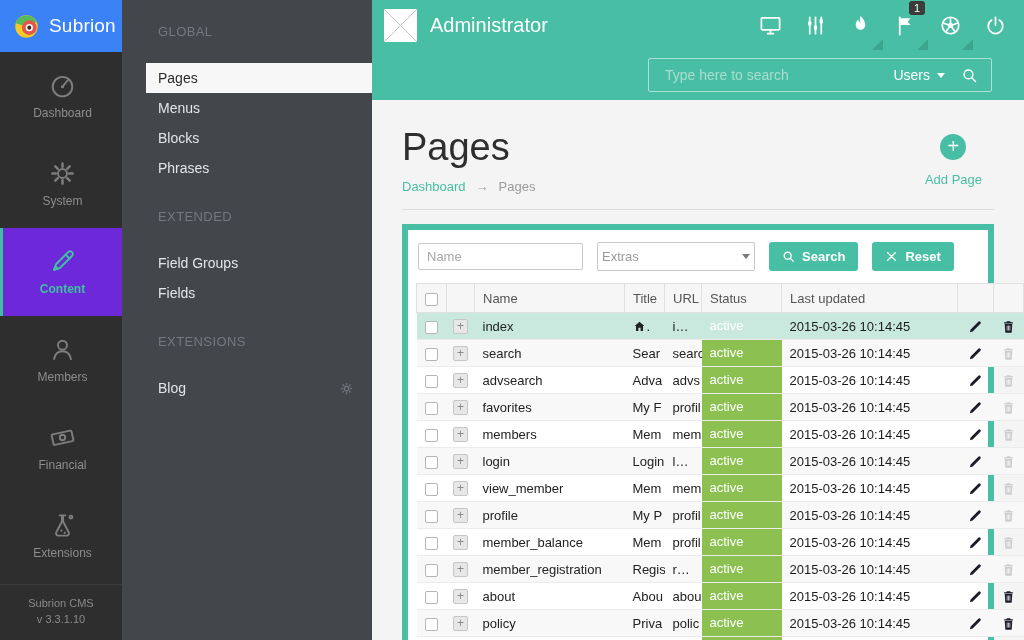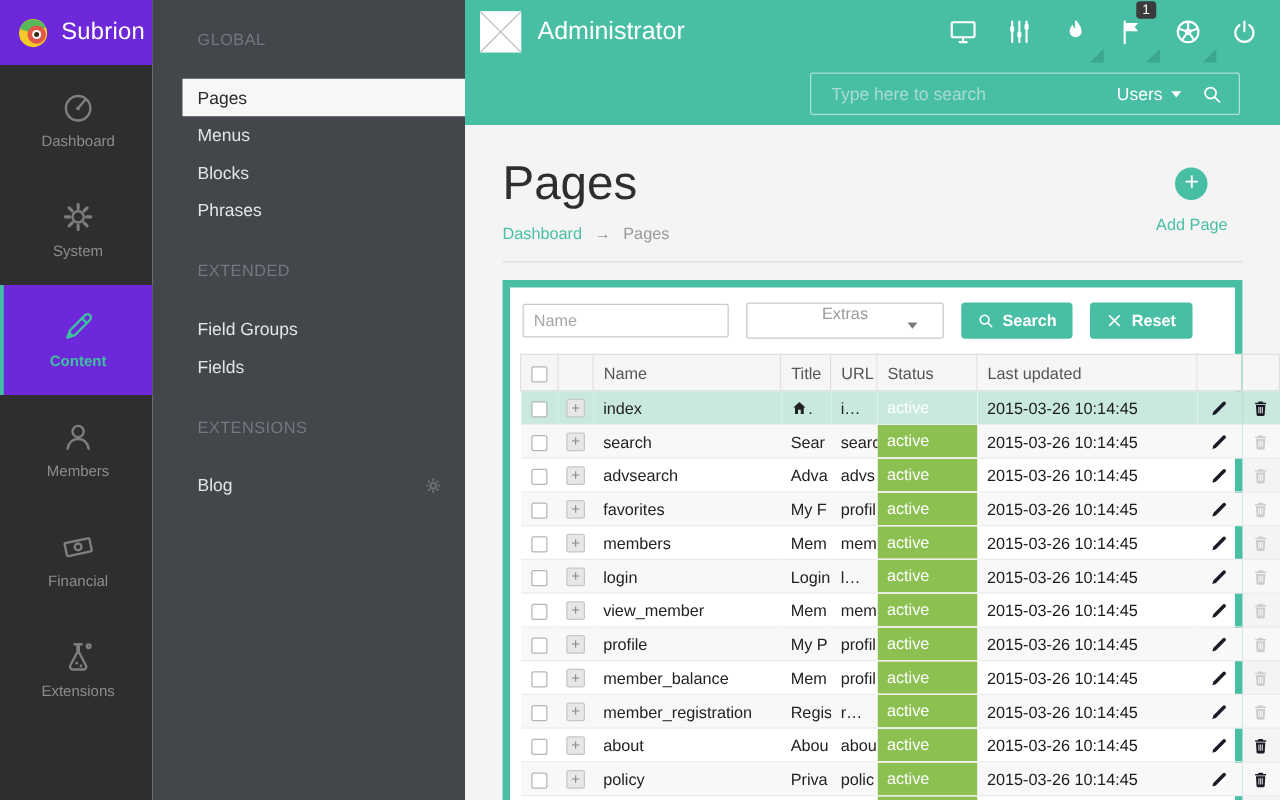--- a/index.html
+++ b/index.html
@@ -2,21 +2,21 @@
 <html><head>
 <meta charset="utf-8">
 <style>
   * { box-sizing: border-box; }
   html,body { margin:0; padding:0; background:#f4f4f4; }
   body { font-family:"Liberation Sans", sans-serif; }
   .app { width:1024px; height:640px; display:flex; overflow:hidden; background:#f4f4f4; }
 
   
   .sb1 { width:122px; background:#2e2e2e; display:flex; flex-direction:column; flex-shrink:0; }
-  .sb1-logo { height:52px; background:#6d28d9; display:flex; align-items:center; padding-left:13px; gap:9px; }
+  .sb1-logo { height:52px; background:#3b82f6; display:flex; align-items:center; padding-left:13px; gap:9px; }
   .sb1-logo .brand-text { color:#fff; font-size:19px; letter-spacing:.2px; }
   .sb1-nav { flex:1; }
   .sb1-item { height:88px; display:flex; flex-direction:column; align-items:center; justify-content:center; gap:7px;
               color:#8d8d8d; font-size:12px; border-left:3px solid transparent; cursor:pointer; }
   .sb1-item svg { width:27px; height:27px; stroke:#7e7e7e; fill:none; stroke-width:1.7; stroke-linecap:round; stroke-linejoin:round; }
   .sb1-item.active { background:#6d28d9; border-left-color:#3ec0a1; color:#3ec0a1;font-weight:bold; }
   .sb1-item.active svg { stroke:#3ec0a1; }
   .sb1-footer { border-top:1px solid #3b3b3b; padding:11px 4px 12px; text-align:center; font-size:11px; color:#8a8a8a; line-height:1.45; }
 
   
@@ -59,21 +59,21 @@
   .add-page { position:absolute; top:34px; right:42px; text-align:center; cursor:pointer; }
   .add-circle { width:26px; height:26px; border-radius:50%; background:#48bfa5; color:#fff; font-size:20px; line-height:24px; margin:0 auto; }
   .add-label { color:#48bfa5; font-size:13px; margin-top:12px; }
   .hr { border-bottom:1px solid #ddd; margin-top:15px; }
 
   
   .grid { margin-top:14px; border:6px solid #48bfa5; background:#fff; padding:8px 8px 0; }
   .filter-row { display:flex; align-items:center; gap:14px; padding:4px 2px 12px; }
   .f-input { width:165px; height:27px; border:1px solid #c9c9c9; border-radius:2px; padding:0 8px; font-size:13px; color:#333; outline:none; font-family:"Liberation Sans",sans-serif; }
   .f-input::placeholder { color:#a6a6a6; }
-  .f-select { width:158px; height:29px; border:1px solid #c9c9c9; border-radius:2px; display:flex; align-items:center; padding:0 20px; color:#9a9a9a; font-size:13px; cursor:pointer;flex-direction:column; }
+  .f-select { width:158px; height:29px; border:1px solid #c9c9c9; border-radius:2px; display:flex; align-items:center; padding:0 4px; color:#9a9a9a; font-size:13px; cursor:pointer; }
   .f-select .caret-down { margin-left:auto; border-top-color:#7a7a7a; }
   .btn { height:29px; background:#48bfa5; color:#fff; border:none; border-radius:3px; font-size:13px; font-weight:bold; display:inline-flex; align-items:center; gap:7px; padding:0 13px; cursor:pointer; font-family:"Liberation Sans",sans-serif; }
   .btn svg { width:13px; height:13px; stroke:#fff; stroke-width:2.4; fill:none; stroke-linecap:round; }
 
   table { width:100%; border-collapse:collapse; table-layout:fixed; font-size:13px; }
   thead th { background:#f6f6f6; border:1px solid #e0e0e0; height:29px; font-weight:400; color:#555; text-align:left; padding:0 0 0 8px; overflow:hidden; white-space:nowrap; }
   thead th:first-child, tbody td:first-child { text-align:center; padding:0; }
   tbody td { border-bottom:1px solid #ececec; height:26px; padding:0 0 0 8px; white-space:nowrap; overflow:hidden; color:#222; }
   tbody tr:nth-child(even) td { background:#f8f8f8; }
   tbody tr.selected td { background:#c9e9df; }
@@ -147,20 +147,24 @@
       </div>
       <div class="sb1-item">
         <svg viewBox="0 0 24 24">
             <path d="M9.5 3h5M11.5 3v5.5L6.5 18a2 2 0 0 0 1.8 3h7.4a2 2 0 0 0 1.8-3l-5-9.5V3"></path>
             <circle cx="11" cy="16.5" r="1" fill="#7e7e7e" stroke="none"></circle>
             <circle cx="14" cy="18.5" r="1" fill="#7e7e7e" stroke="none"></circle>
             <circle cx="19.5" cy="4.5" r="1.3"></circle>
           </svg>
         <span>Extensions</span>
       </div>
+    </div>
+    <div class="sb1-footer">
+      <div>Subrion CMS</div>
+      <div>v 3.3.1.10</div>
     </div>
   </div>
 
   <div class="sb2">
     <div class="sb2-section">
       <div class="sb2-heading">GLOBAL</div>
       <div class="sb2-item active">
           <span>Pages</span>
         </div>
       <div class="sb2-item">

